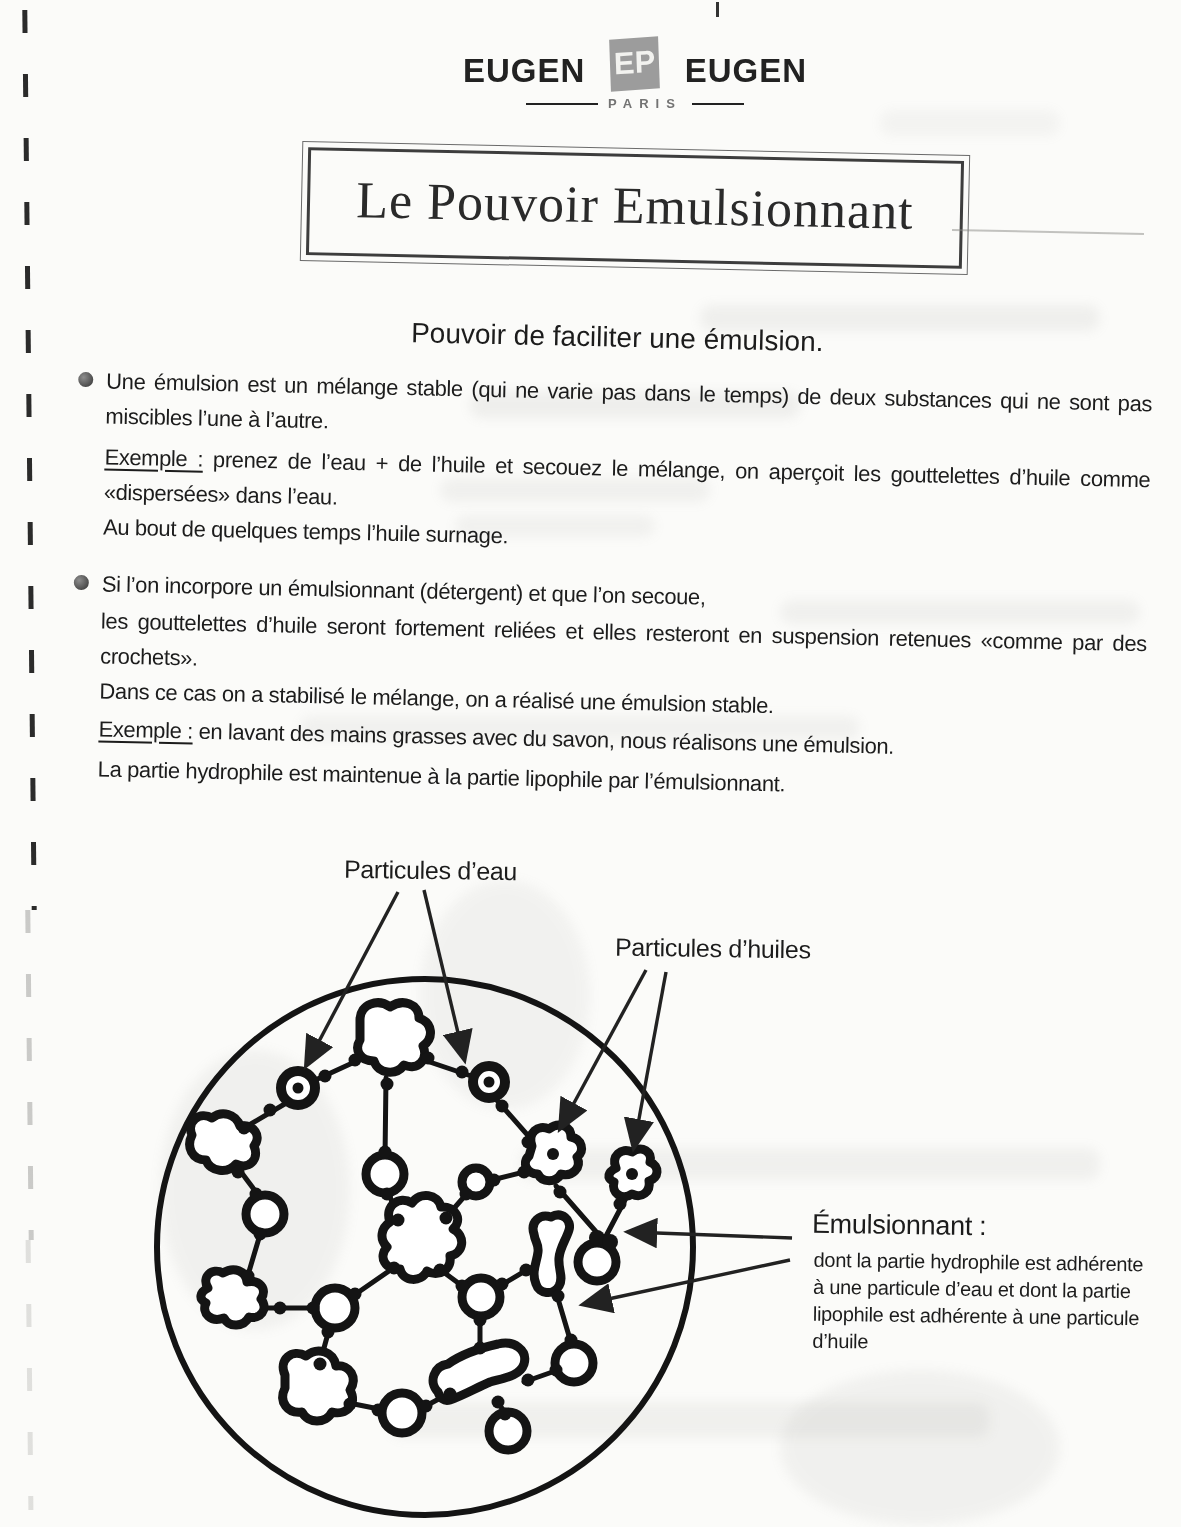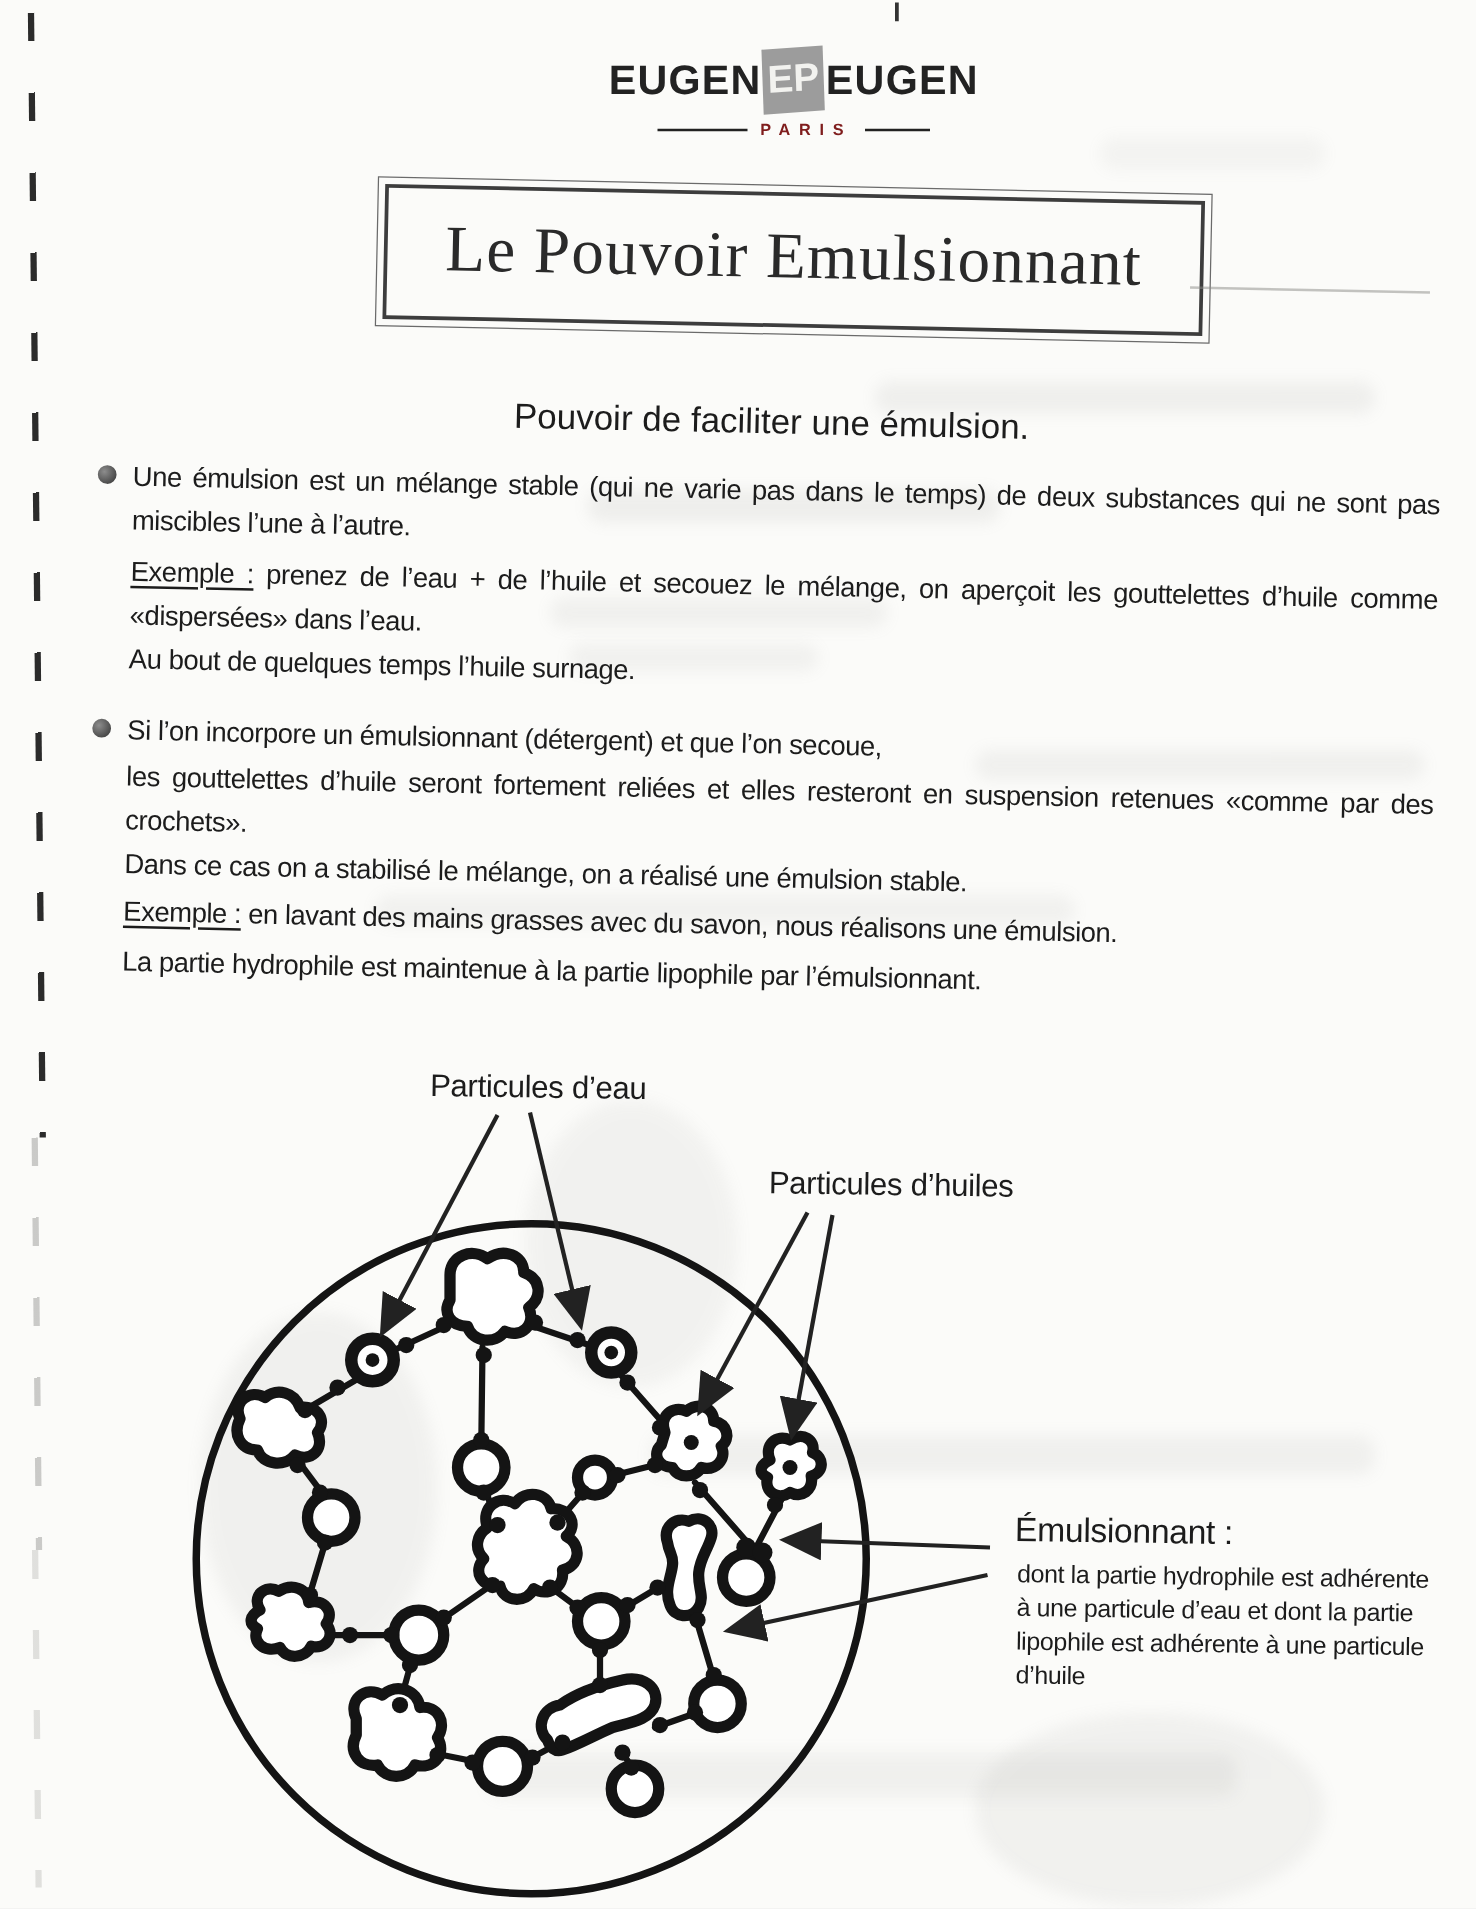--- a/index.html
+++ b/index.html
@@ -12,26 +12,26 @@
   .binding{position:absolute; left:27px; width:5px; transform:rotate(-0.6deg);}
   .binding.b-top{top:10px;height:900px;background:repeating-linear-gradient(to bottom,#2b2b2b 0 23px,transparent 23px 64px);}
   .binding.b-mid{top:910px;height:330px;background:repeating-linear-gradient(to bottom,#a9a9a7 0 23px,transparent 23px 64px);opacity:.6;}
   .binding.b-bot{top:1240px;height:270px;background:repeating-linear-gradient(to bottom,#c9c9c6 0 23px,transparent 23px 64px);opacity:.55;}
   .smudge{position:absolute;background:#9a9a96;filter:blur(6px);border-radius:12px;}
   .smudge.round{border-radius:50%;}
   .tickmark{position:absolute;background:#333;}
   .faintline{position:absolute;height:2px;background:#8a8a86;opacity:.5;}
   
   .logo{position:absolute;left:455px;top:38px;width:360px;text-align:center;}
-  .logo-row{display:flex;align-items:center;justify-content:center;font-weight:bold;
-    font-size:33px;letter-spacing:1px;color:#222;}
+  .logo-row{display:flex;align-items:flex-end;justify-content:center;font-weight:bold;
+    font-size:33px;letter-spacing:1px;color:#222;gap:24px;}
   .logo-ep{display:inline-block;background:#9c9c9c;color:#f2f2ef;padding:7px 4px 9px 4px;
     margin:0 1px;transform:rotate(-2deg) skewY(-2deg);font-size:31px;letter-spacing:0;}
   .logo-city{display:flex;align-items:center;justify-content:center;gap:10px;margin-top:6px;
-    font-size:13px;letter-spacing:7px;color:#7f1d1d;font-weight:bold;}
+    font-size:13px;letter-spacing:7px;color:#737373;font-weight:bold;}
   .logo-city .rule{display:inline-block;width:72px;height:2px;background:#222;}
   .logo-city .rule.short{width:52px;}
   
   .title-box{
     position:absolute;left:307px;top:154px;width:650px;height:102px;
     border:3px solid #3d3d3d;transform:rotate(1.2deg);
     display:flex;align-items:center;justify-content:center;
   }
   .title-box::before{content:"";position:absolute;inset:-9px;border:1.5px solid #6a6a6a;}
   .page-title{

